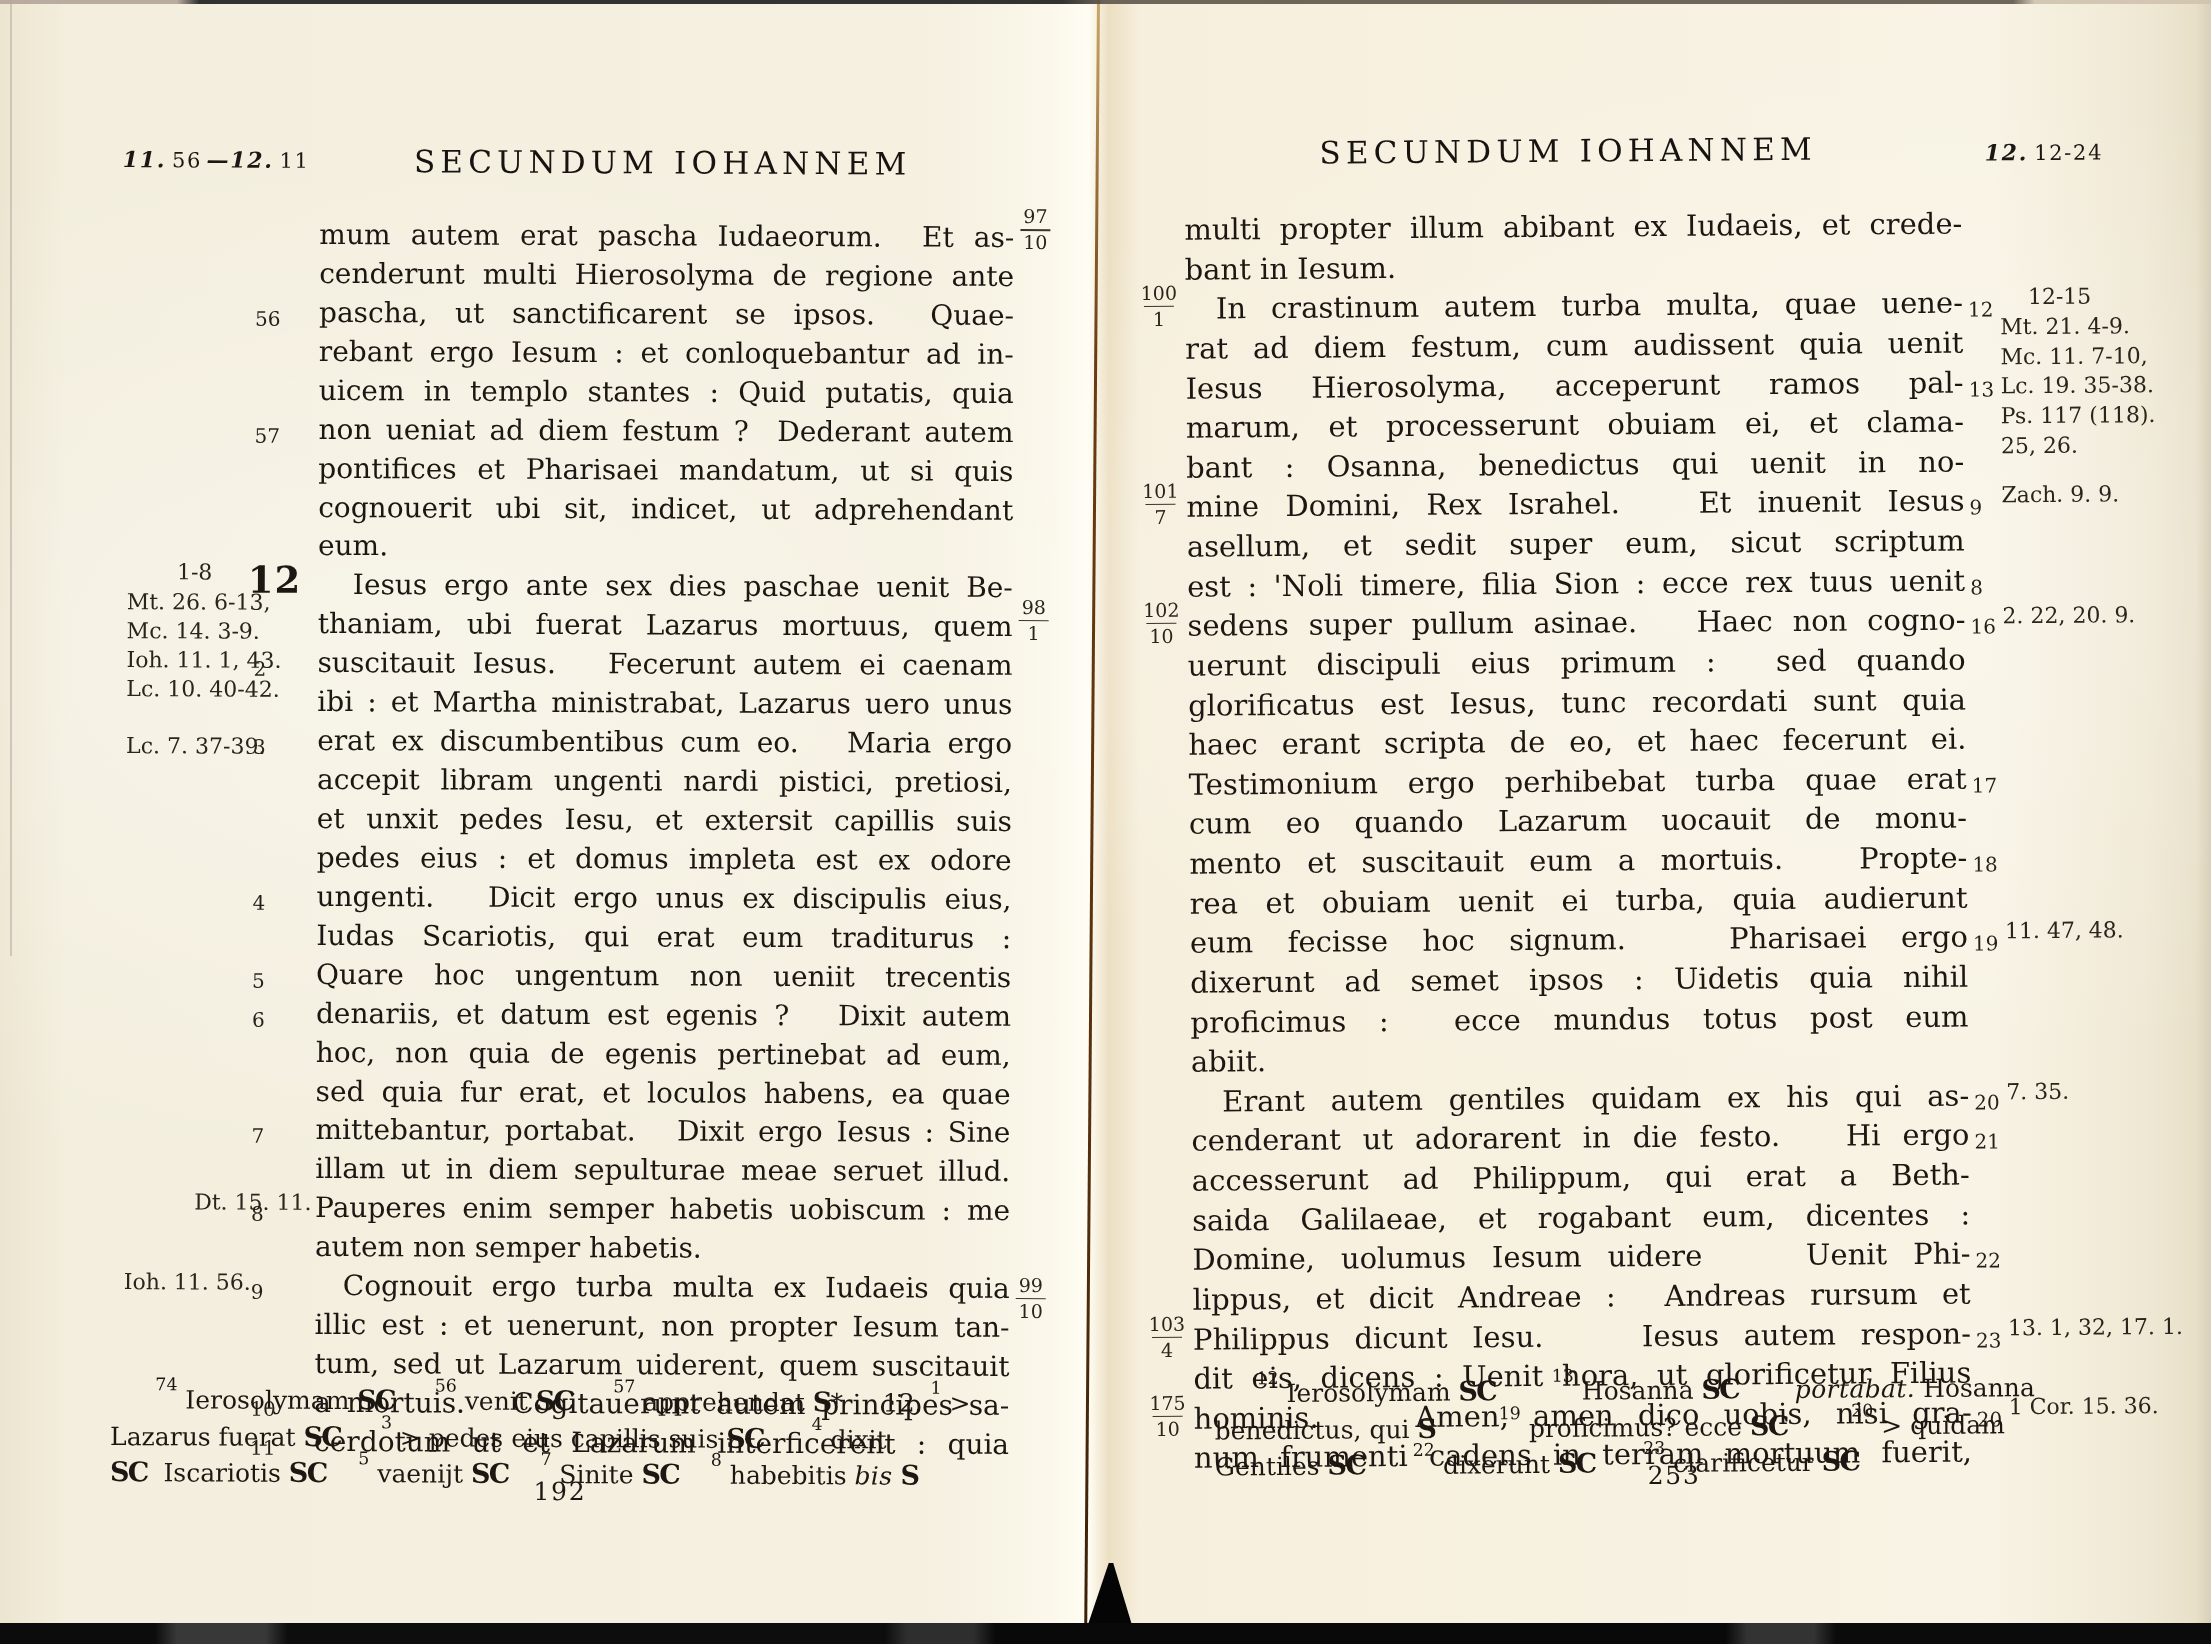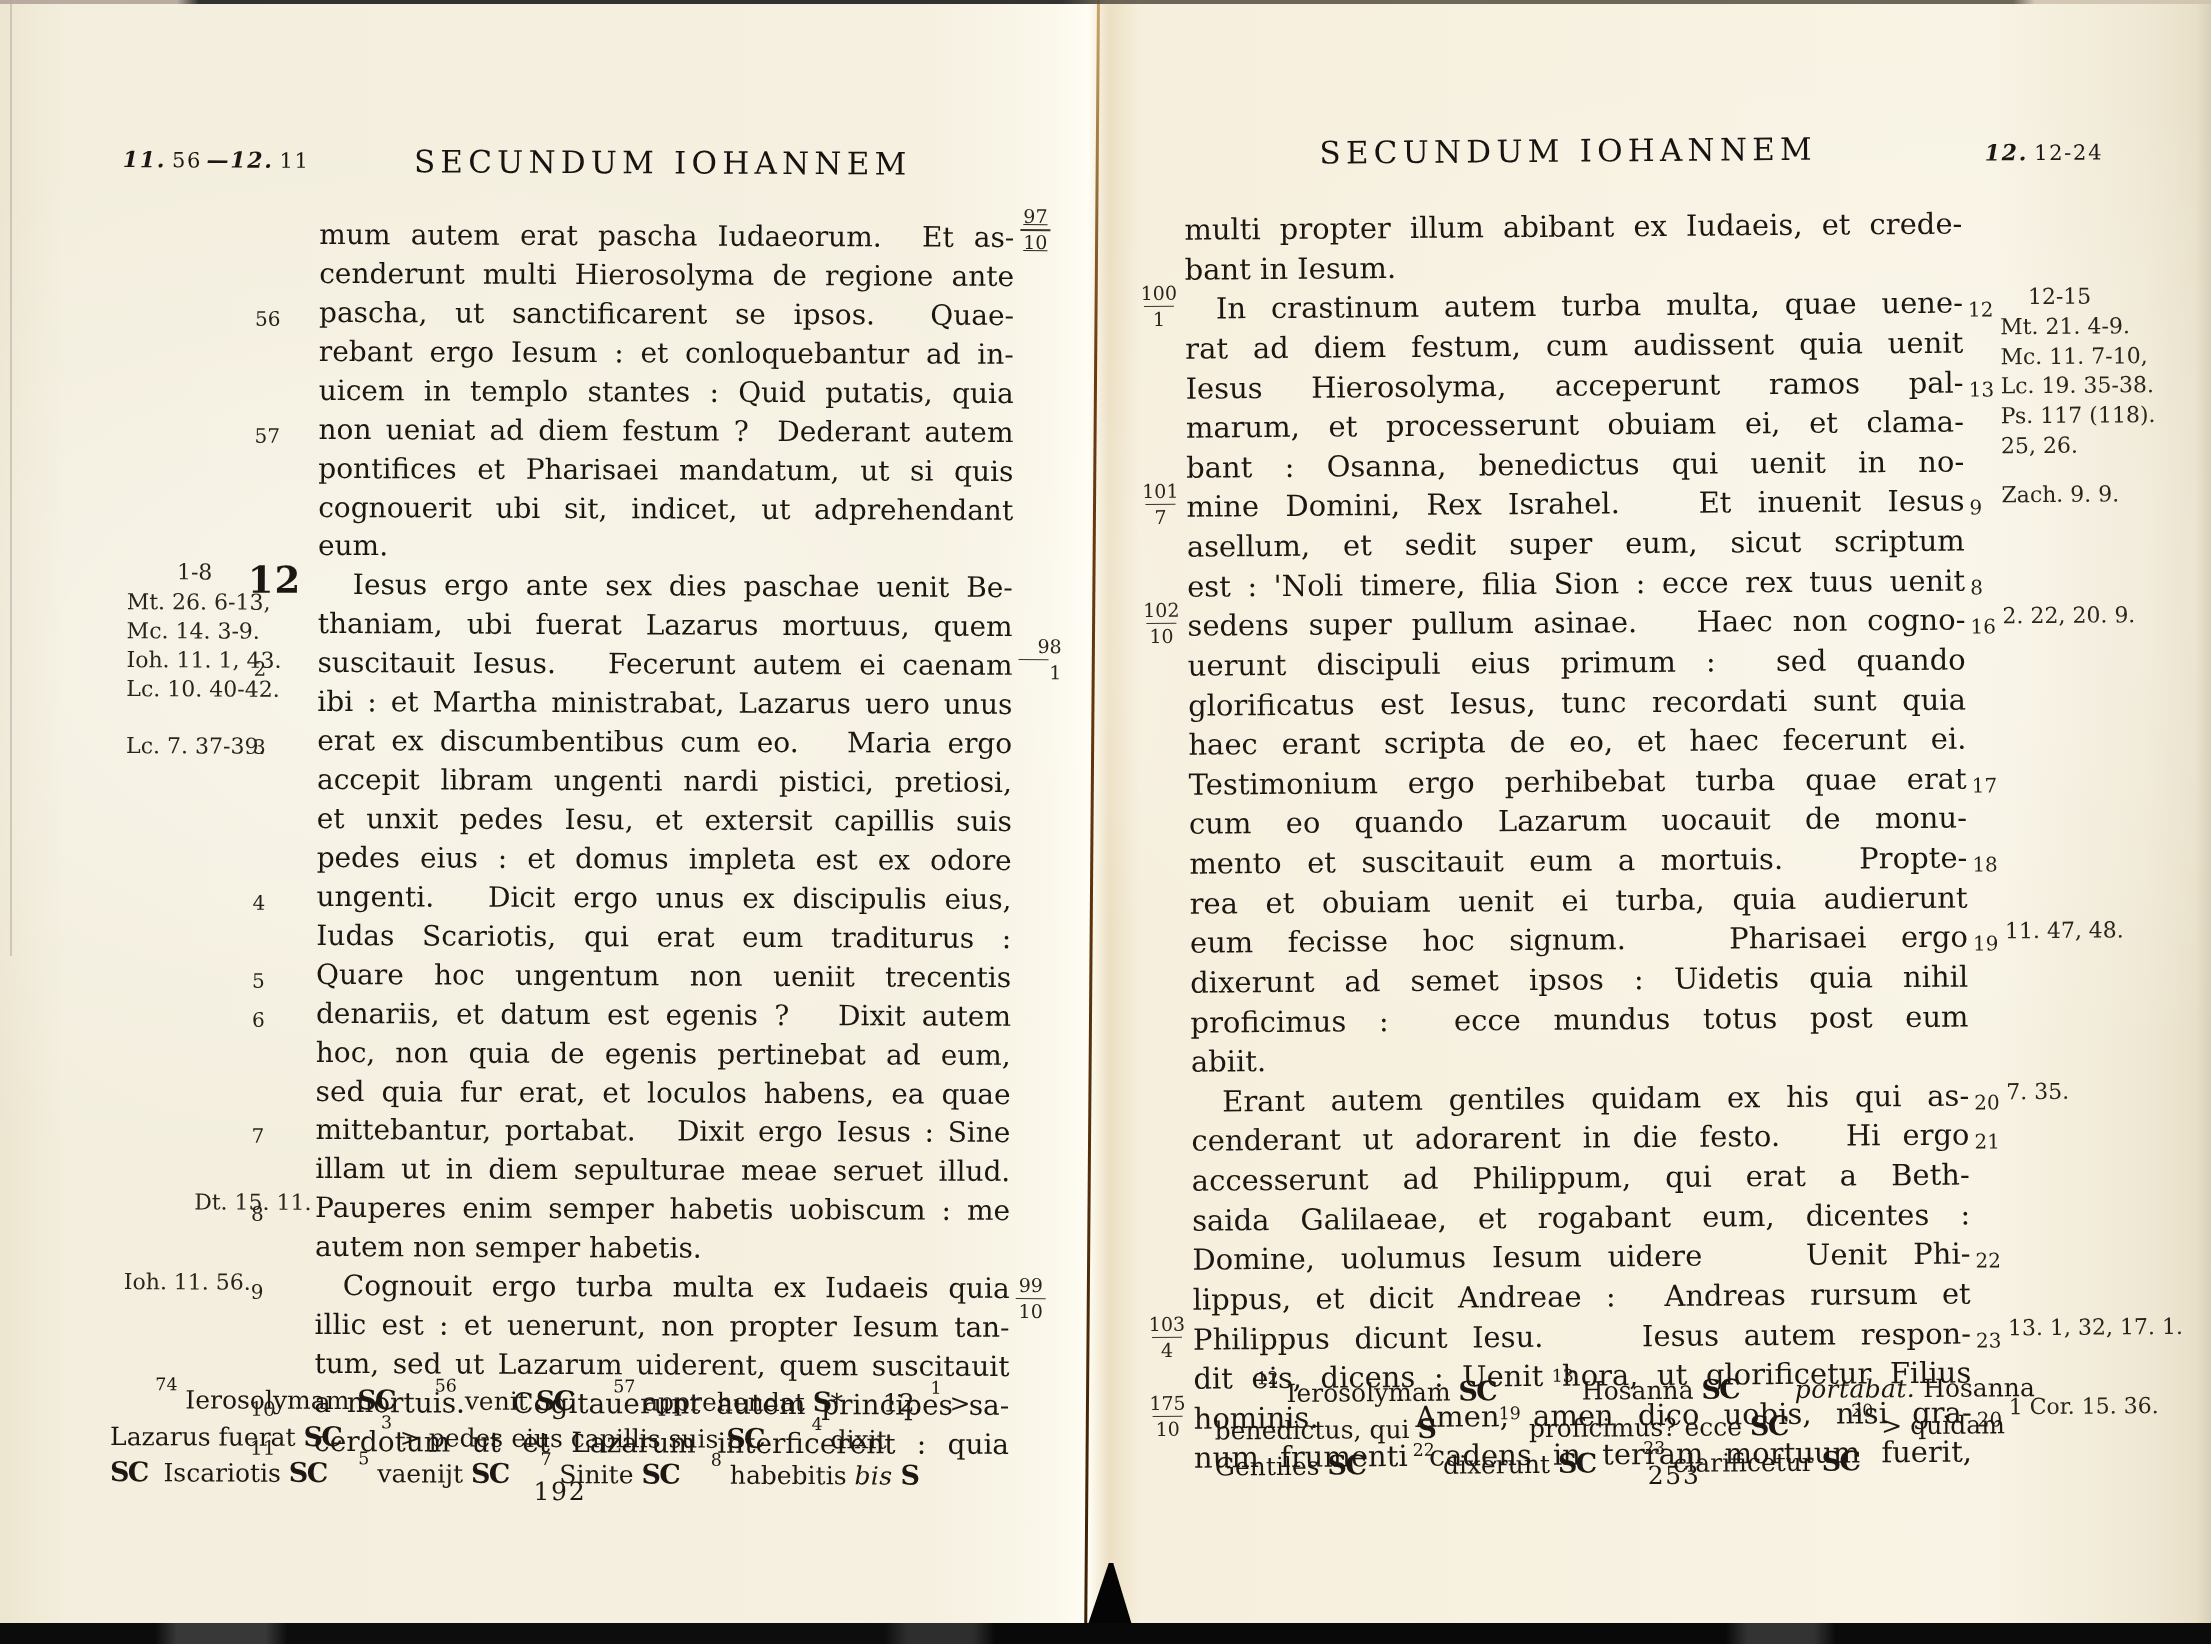--- a/index.html
+++ b/index.html
@@ -123,26 +123,26 @@
         <div class="ref" style="top: 345px; left: 50px;">1-8</div>
         <div class="ref" style="top: 375px;">Mt. 26. 6-13,</div>
         <div class="ref" style="top: 404px;">Mc. 14. 3-9.</div>
         <div class="ref" style="top: 433px;">Ioh. 11. 1, 43.</div>
         <div class="ref" style="top: 462px;">Lc. 10. 40-42.</div>
         <div class="ref" style="top: 519px;">Lc. 7. 37-39.</div>
         <div class="ref" style="top: 975px; left: 70px;">Dt. 15. 11.</div>
         <div class="ref" style="top: 1055px;">Ioh. 11. 56.</div>
       </div>
     <div class="sections">
-        <div class="sect" style="top: -11.7px; text-decoration: underline;">
+        <div class="sect" style="top: -11.7px;">
           <span>97</span>
           <span class="bar"></span>
           <span>10</span>
         </div>
-        <div class="sect" style="top: 418px; text-align: right;">
+        <div class="sect" style="top: 379px;">
           <span>98</span>
           <span class="bar"></span>
           <span>1</span>
         </div>
         <div class="sect" style="top: 1057px;">
           <span>99</span>
           <span class="bar"></span>
           <span>10</span>
         </div>
       </div>

